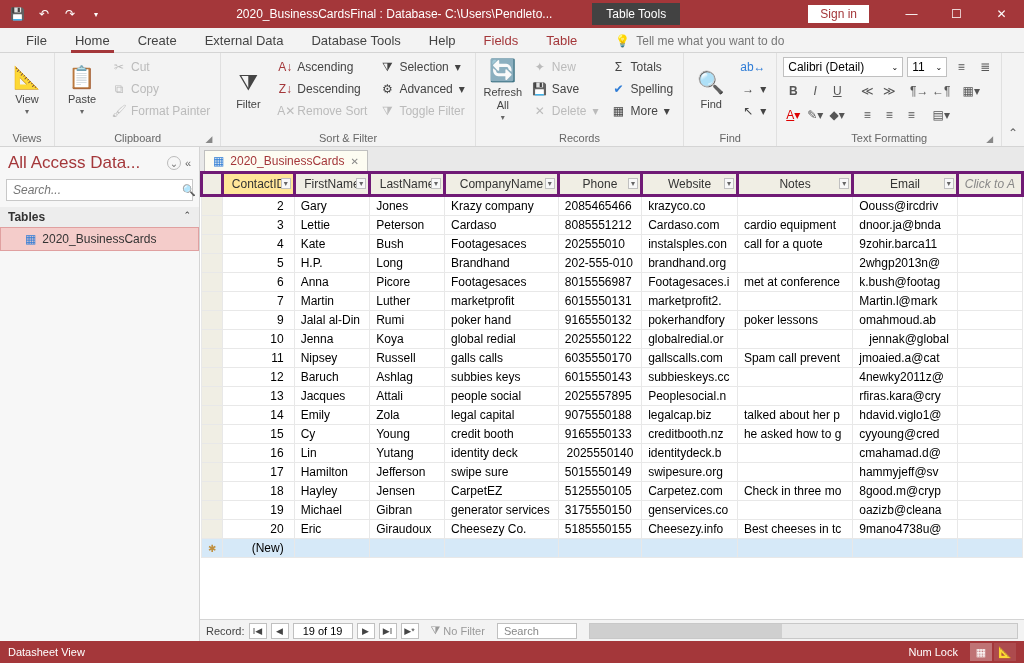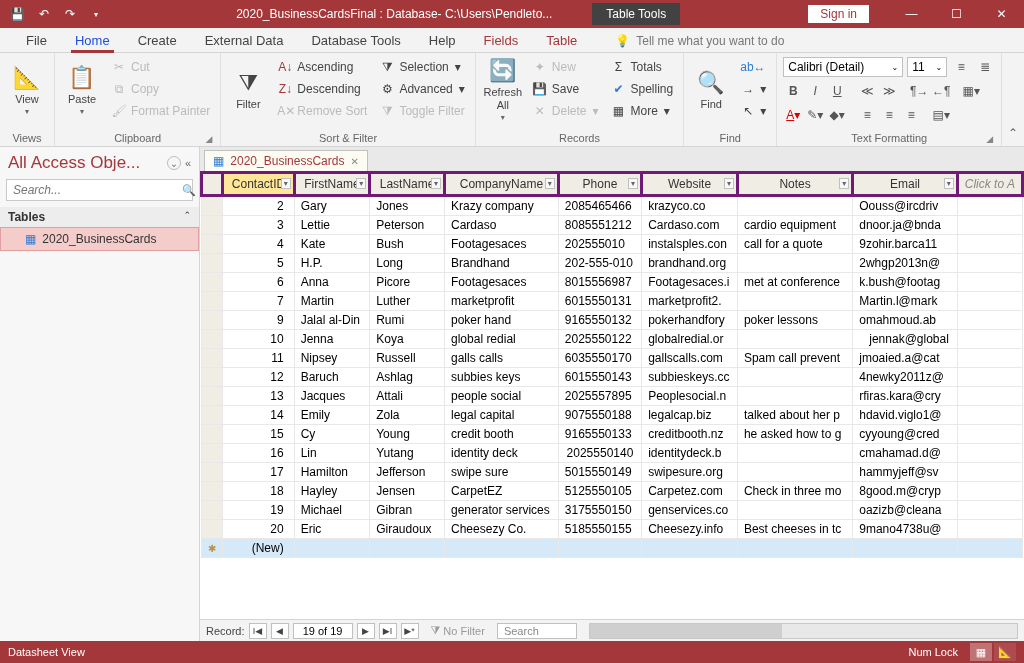--- a/index.html
+++ b/index.html
@@ -11,21 +11,21 @@
 .titlebar .qat .qbtn { width: 24px; height: 22px; display: flex; align-items: center; justify-content: center; color: #fff; }
 .titlebar .title-center { flex: 1; display: flex; align-items: center; justify-content: center; gap: 40px; font-size: 12px; }
 .titlebar .tabletools { background: #424242; padding: 4px 14px; font-size: 12px; }
 .titlebar .wincontrols { display: flex; align-items: center; gap: 0; }
 .titlebar .signin { background: #fff; color: #a4373a; padding: 2px 12px; margin-right: 20px; font-size: 12px; }
 .titlebar .winbtn { width: 45px; height: 28px; display: flex; align-items: center; justify-content: center; color: #fff; font-size: 12px; }
 
 
 .ribbon-tabs { background: #f3f3f3; height: 25px; display: flex; align-items: flex-end; border-bottom: 1px solid #d4d4d4; padding-left: 12px; }
 .ribbon-tab { padding: 4px 14px; font-size: 13px; color: #444; position: relative; }
-.ribbon-tab.active { color: #1d4ed8; }
+.ribbon-tab.active { color: #404040; }
 .ribbon-tab.active::after { content:''; position:absolute; bottom:-1px; left:10px; right:10px; height:3px; background:#a4373a; }
 .ribbon-tab.context { color: #a4373a; }
 .tellme { display:flex; align-items:center; gap:6px; color:#777; margin-left:20px; padding:4px; }
 
 
 .ribbon { background: #f3f3f3; height: 94px; display: flex; border-bottom: 1px solid #d4d4d4; }
 .ribbon-group { border-right: 1px solid #e0e0e0; display:flex; flex-direction:column; padding: 4px 6px 0; }
 .ribbon-group .body { flex:1; display:flex; align-items:flex-start; gap: 4px; }
 .ribbon-group .label { text-align:center; color:#666; font-size:11px; padding:2px 0; position:relative; }
 .ribbon-group .label .dlg { position:absolute; right:2px; bottom:2px; font-size:9px; color:#888; }
@@ -298,21 +298,21 @@
       </div>
     </div>
     <div class="label"><span>Text Formatting</span><span class="dlg">◢</span></div>
   </div>
   <div class="ribbon-collapse">⌃</div>
 </div>
 
 <div class="workspace">
   <div class="navpane">
     <div class="hdr">
-      <span>All Access Obje...</span>
+      <span>All Access Data...</span>
       <span style="display:flex;gap:4px;align-items:center">
         <span style="font-size:10px;border:1px solid #bbb;border-radius:50%;width:14px;height:14px;display:flex;align-items:center;justify-content:center;color:#777">⌄</span>
         <span style="font-size:11px;color:#666">«</span>
       </span>
     </div>
     <div class="search">
       <input placeholder="Search..." style="">
       <span style="padding:0 6px;color:#888;font-size:11px">🔍</span>
     </div>
     <div class="cat">

